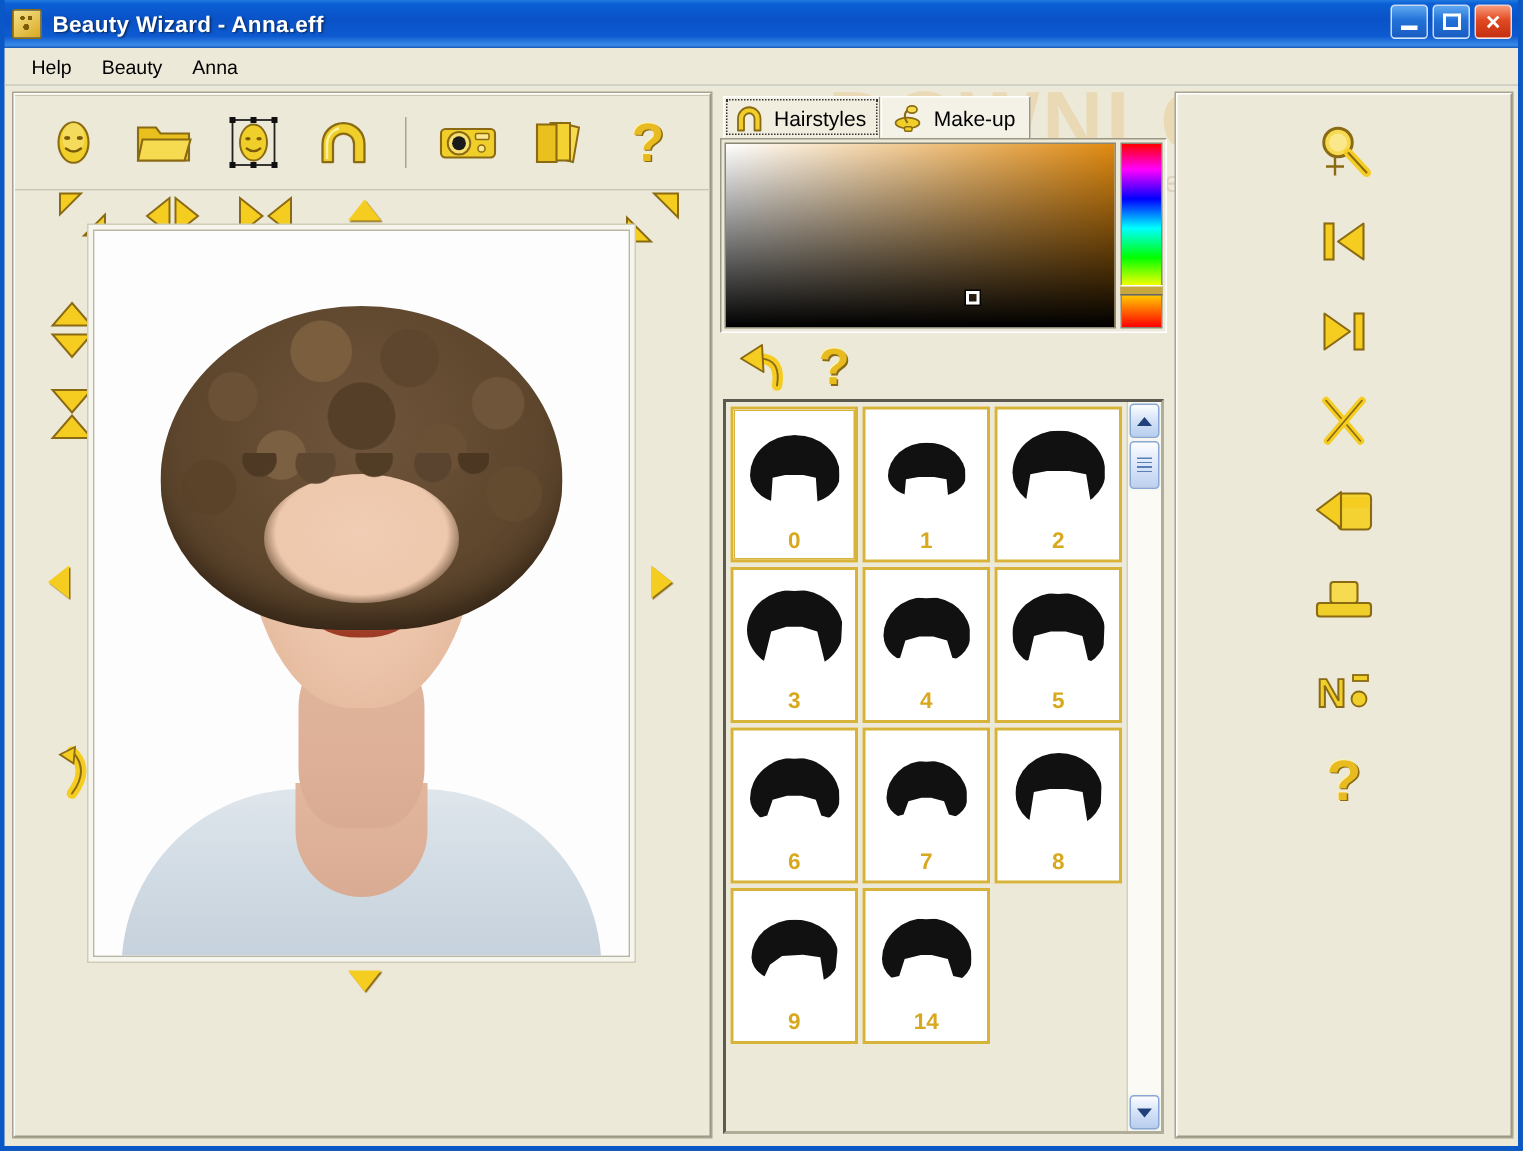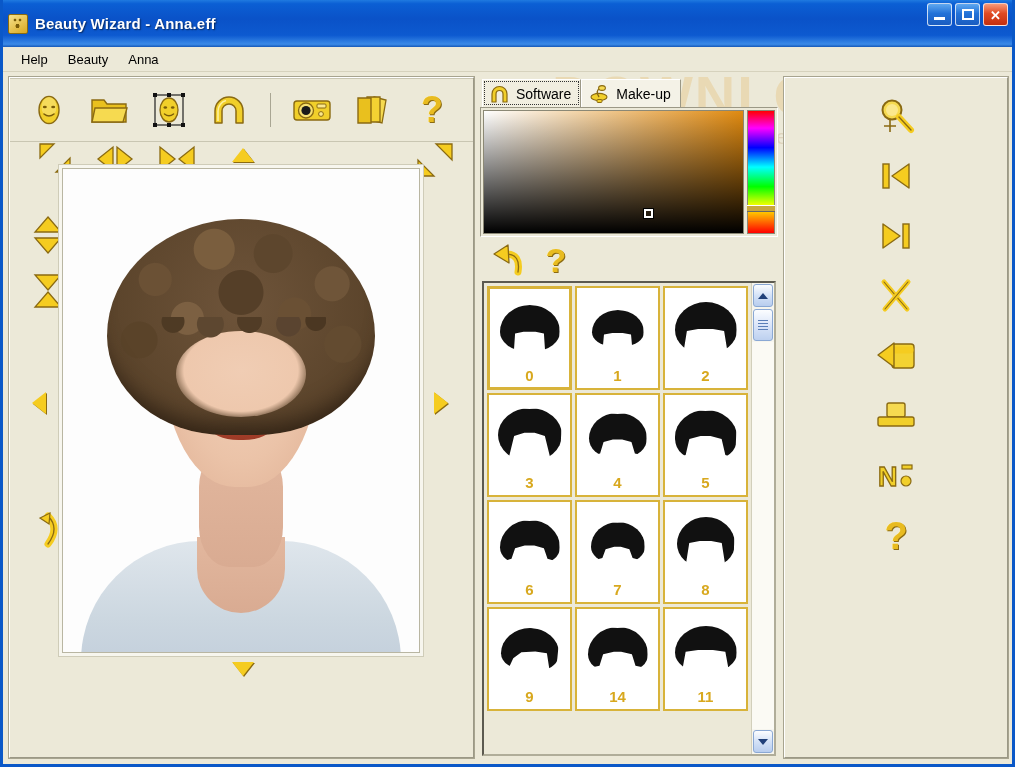--- a/index.html
+++ b/index.html
@@ -17,21 +17,21 @@
     position: absolute; inset: 0;
     background: #0a4fbf;
     border: 3px solid #0a58c8;
     border-top: none;
     box-sizing: border-box;
     display: flex; flex-direction: column;
   }
 
   
   #titlebar {
-    height: 47px;
+    height: 32px;
     background: linear-gradient(180deg,
       #1f7ae0 0%, #0b5fd4 8%, #0a52c8 40%,
       #0d5ad0 75%, #3a8ae8 94%, #1558b8 100%);
     display: flex; align-items: center;
     padding: 0 3px 0 5px;
     position: relative;
     flex: none;
   }
   #app-icon {
     width: 18px; height: 18px;
@@ -759,21 +759,21 @@
       </div>
     </div>
 
     <div id="mid-panel">
 
       <div id="tabs">
         <div class="tab active">
           <svg width="21" height="20" viewBox="0 0 21 20">
             <path d="M3 18 V10 a7.5 7.5 0 0 1 15 0 V18 h-4 V10 a3.5 3.5 0 0 0 -7 0 V18 Z" fill="#f1cf2a" stroke="#8a6a12" stroke-width="1.2" stroke-linejoin="round"></path>
           </svg>
-          <span>Software</span>
+          <span>Hairstyles</span>
         </div>
         <div class="tab inactive">
           <svg width="22" height="20" viewBox="0 0 22 20">
             <ellipse cx="11" cy="13" rx="8" ry="3.6" fill="#f1cf2a" stroke="#8a6a12" stroke-width="1.1"></ellipse>
             <path d="M11 13 q-4 -6 1 -9" stroke="#8a6a12" stroke-width="1.4" fill="none"></path>
             <ellipse cx="14" cy="4" rx="3.4" ry="2.4" fill="#f6da50" stroke="#8a6a12" stroke-width="1.1"></ellipse>
             <rect x="9" y="15.5" width="5" height="3" rx="1" fill="#f1cf2a" stroke="#8a6a12" stroke-width="1"></rect>
           </svg>
           <span>Make-up</span>
         </div>
@@ -862,26 +862,20 @@
               <div class="thumb-img">
                 <div class="wig w9"></div>
               </div>
               <div class="thumb-label">9</div>
             </div>
             <div class="thumb">
               <div class="thumb-img">
                 <div class="wig w10"></div>
               </div>
               <div class="thumb-label">14</div>
-            </div>
-            <div class="thumb">
-              <div class="thumb-img">
-                <div class="wig w11"></div>
-              </div>
-              <div class="thumb-label">11</div>
             </div>
           </div>
         <div id="scrollbar">
           <div class="sb-btn">
             <span class="sb-chev sb-up"></span>
           </div>
           <div id="sb-thumb"></div>
           <div id="sb-track"></div>
           <div class="sb-btn">
             <span class="sb-chev sb-down"></span>

